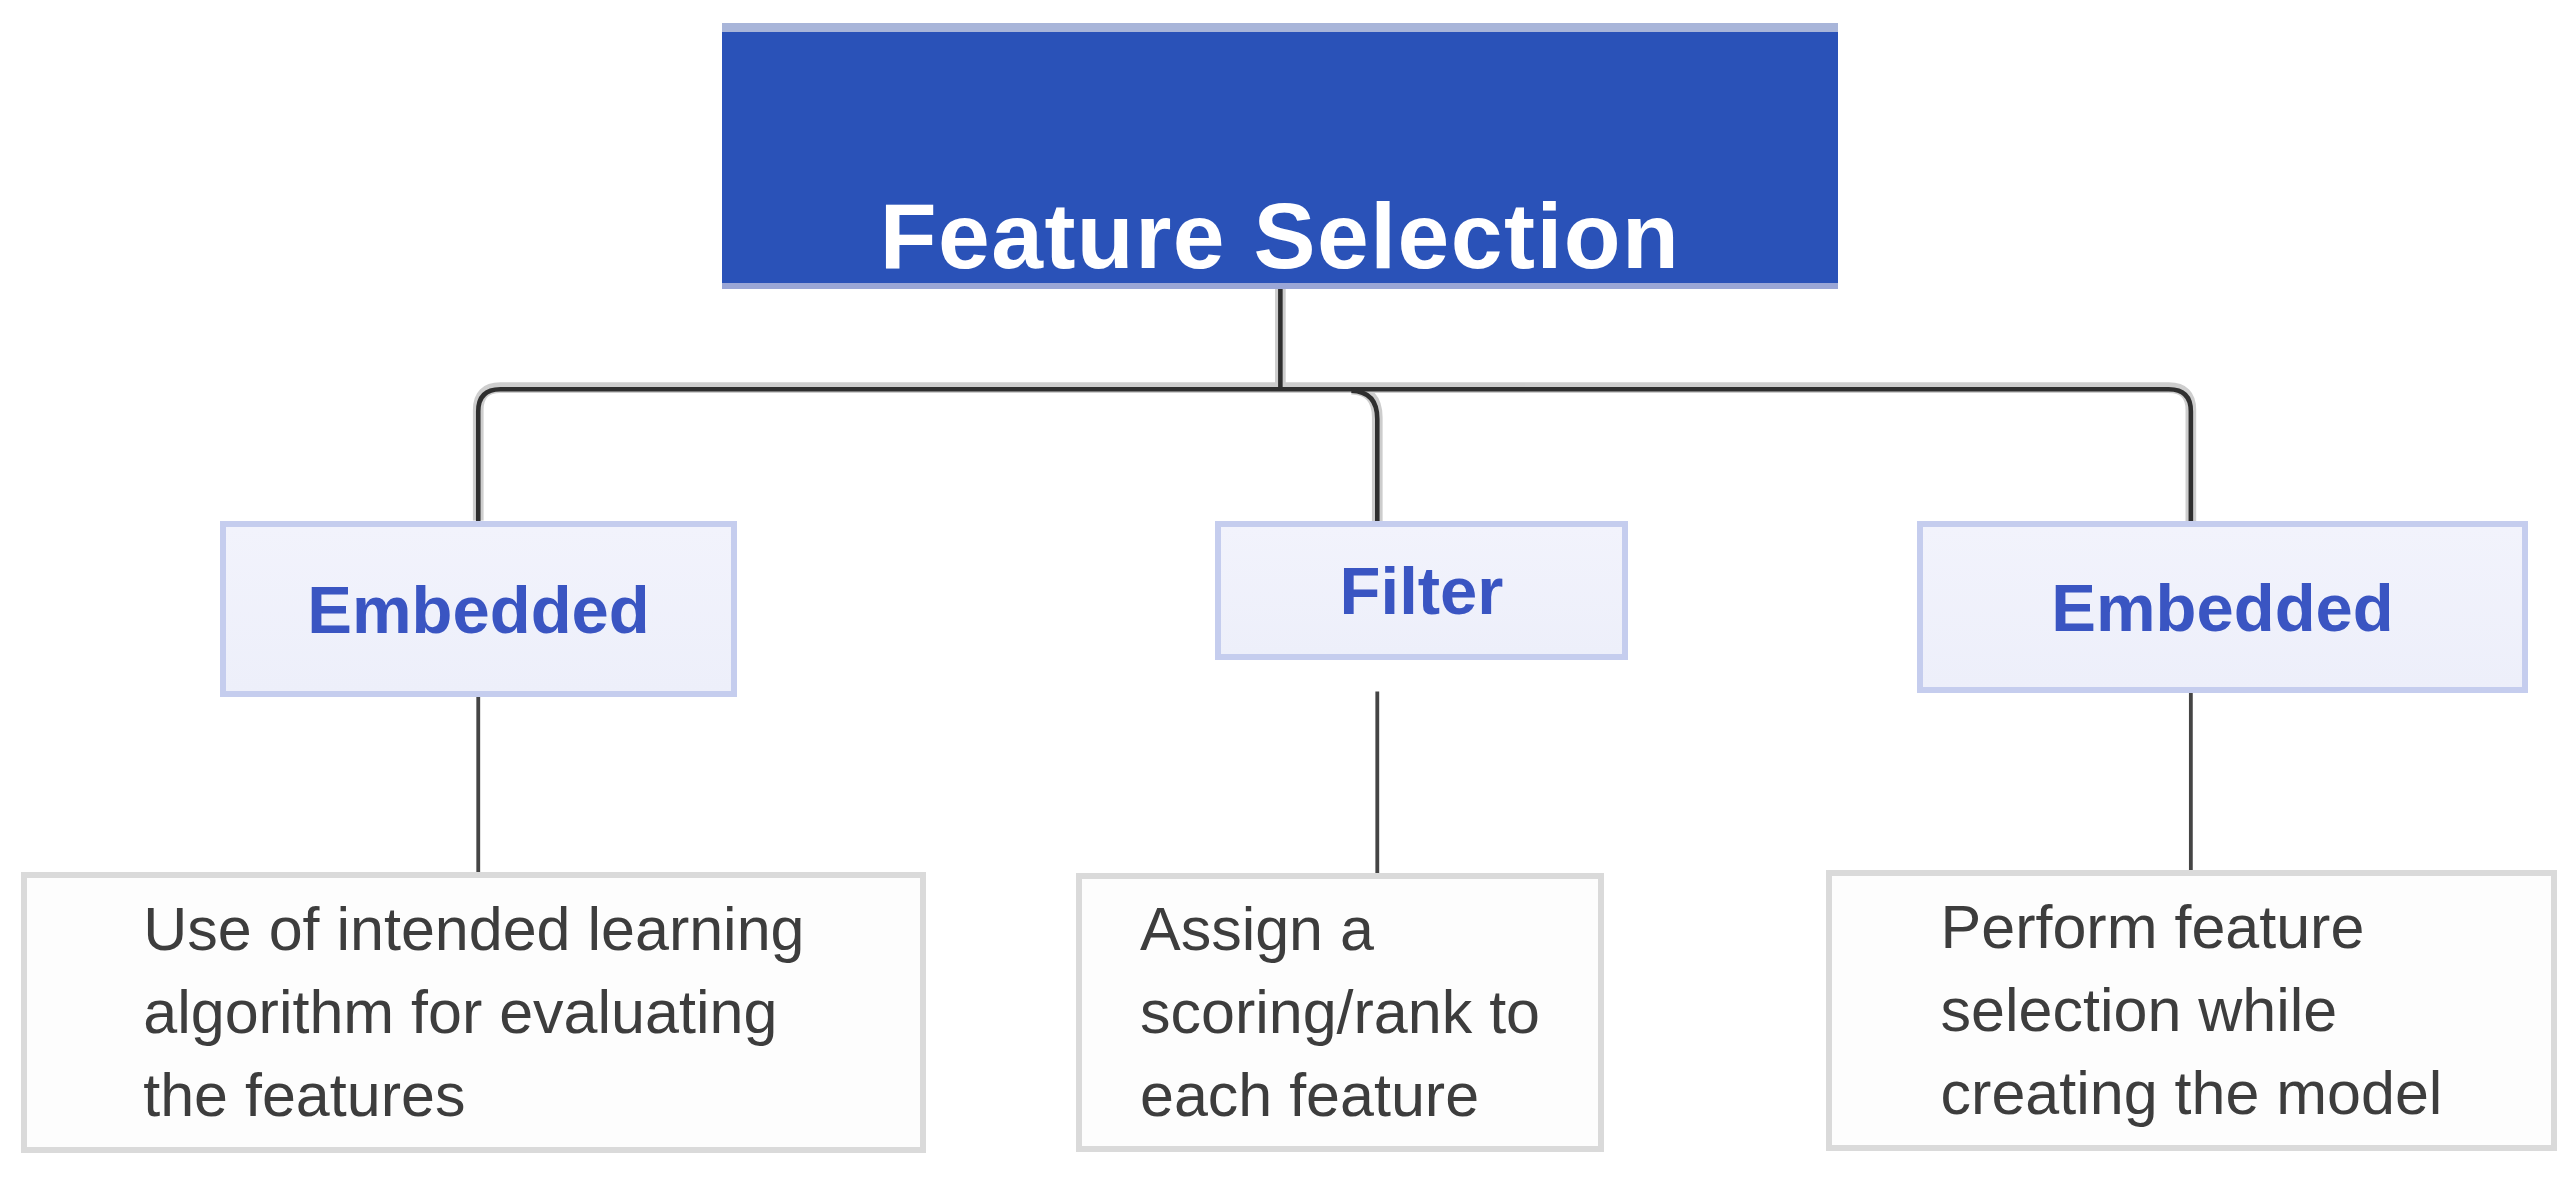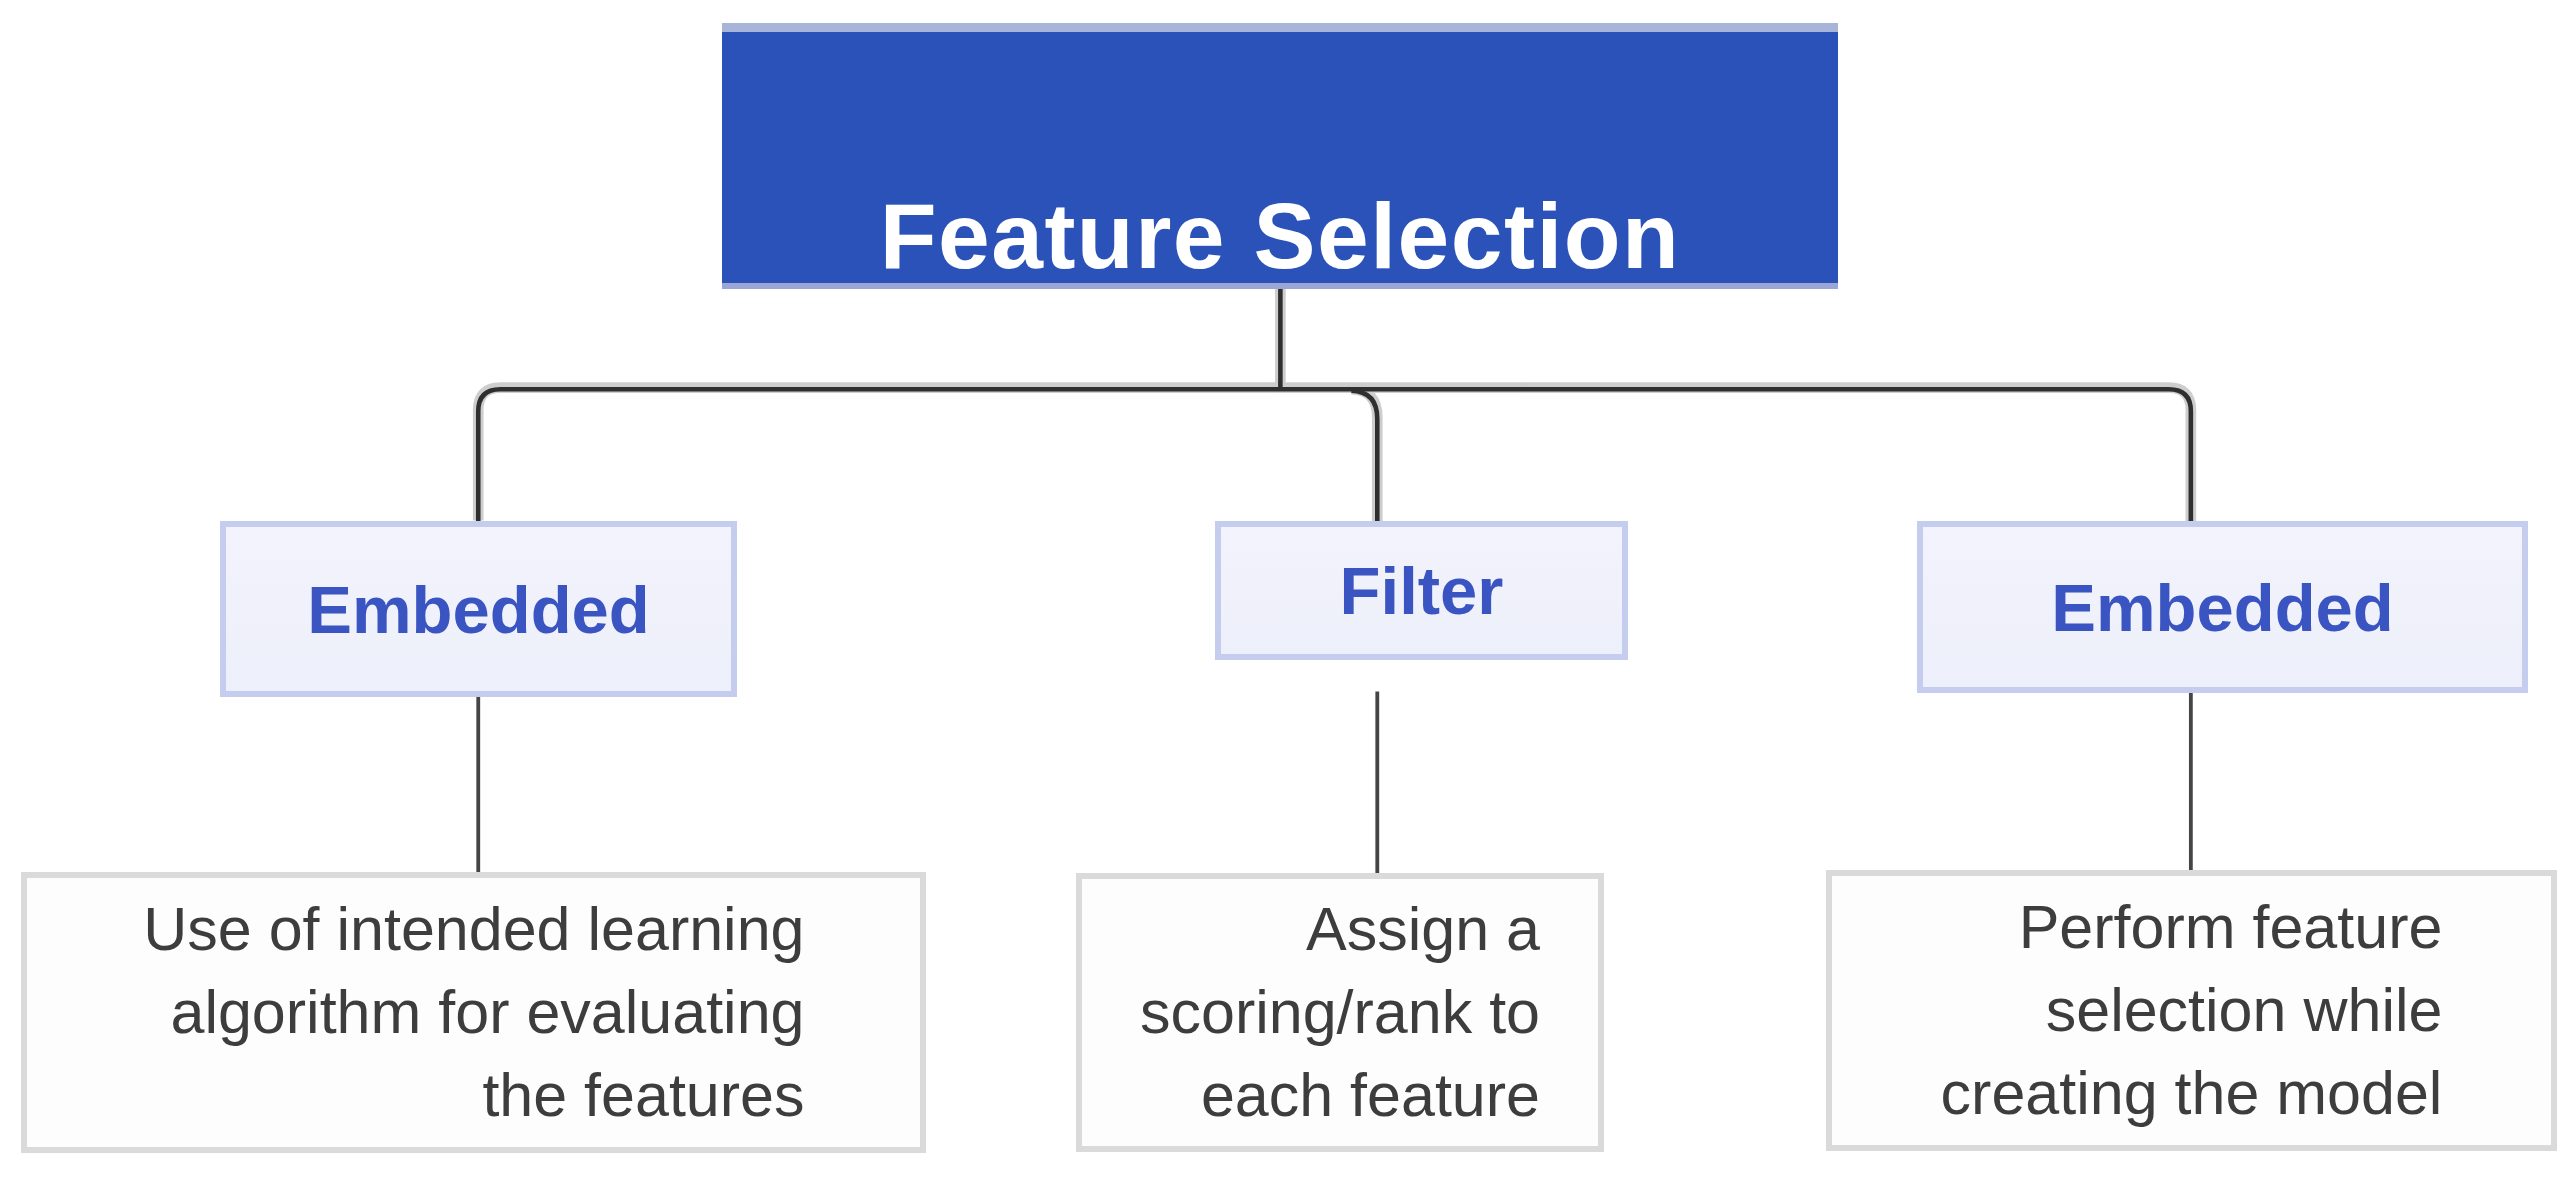--- a/index.html
+++ b/index.html
@@ -69,21 +69,21 @@
   .desc {
     background: #fdfdfd;
     border: 6.9px solid #dadada;
   }
   .desc-text {
     color: #3d3d3d;
     font-size: 61px;
     font-weight: 400;
     line-height: 1.36;
     white-space: pre-line;
-    text-align: right;
+    text-align: left;
   }
   #desc-wrapper  { left: 21.4px;   top: 872px; width: 905px; height: 281px; }
   #desc-filter   { left: 1076px; top: 873px; width: 528px;  height: 279px; }
   #desc-embedded { left: 1826px; top: 870px; width: 731px;  height: 281px; }
 </style>
 </head>
 <body>
 
 <div class="canvas">
 

